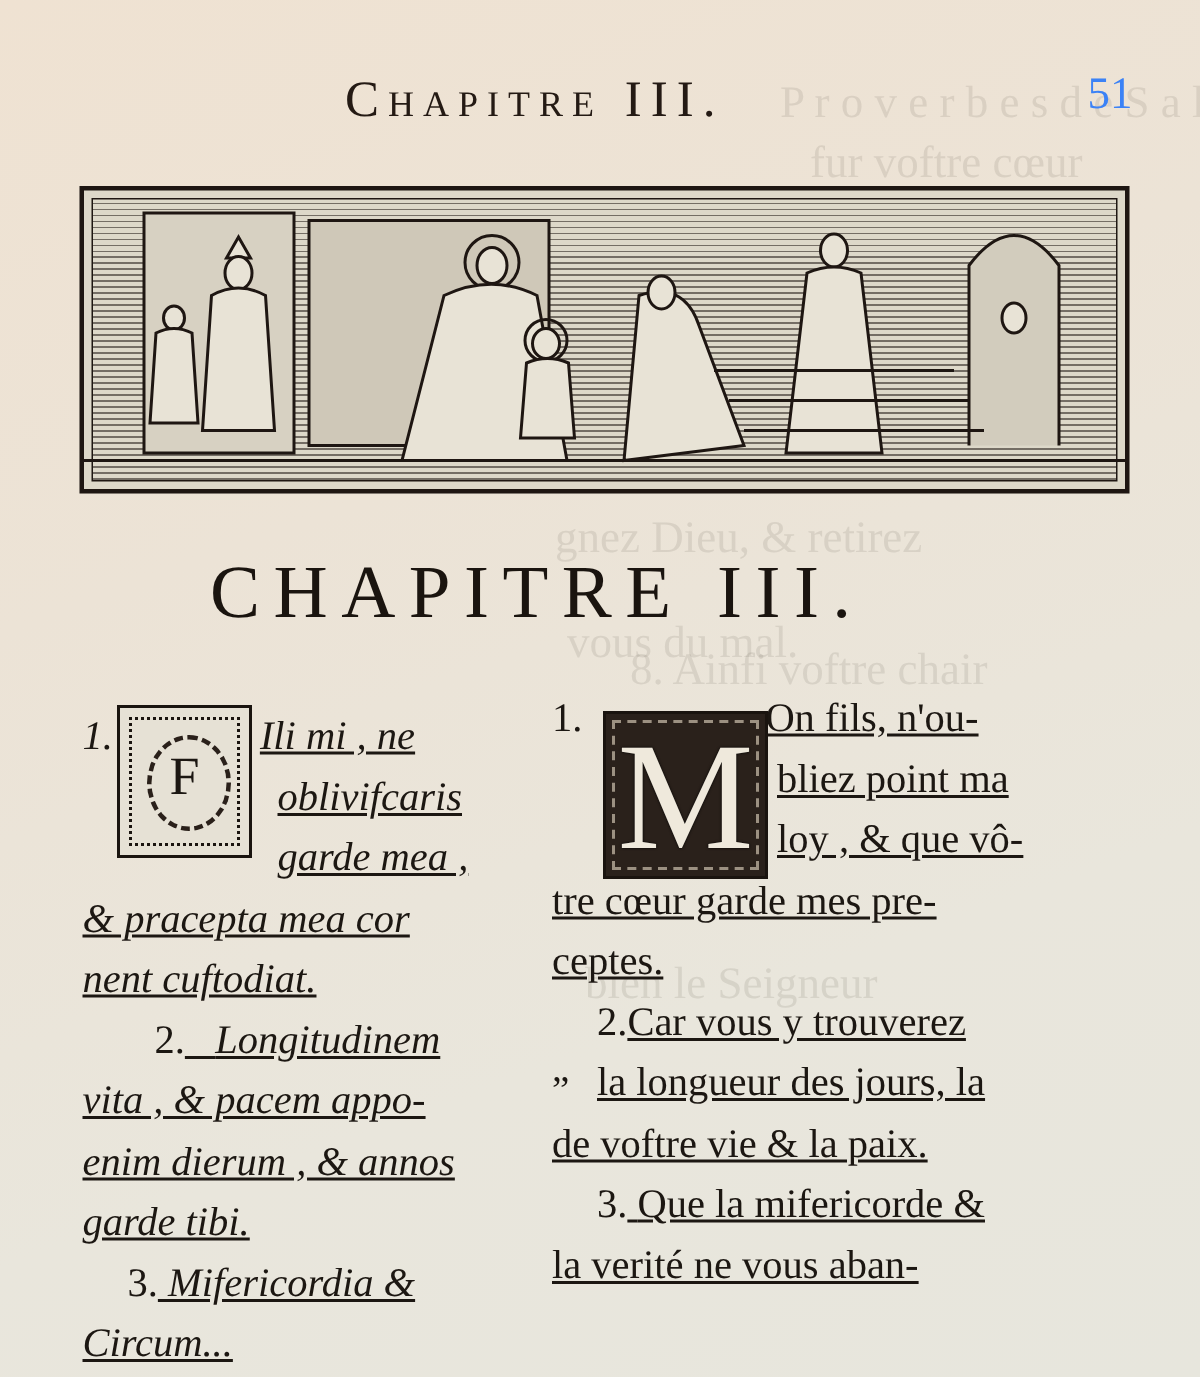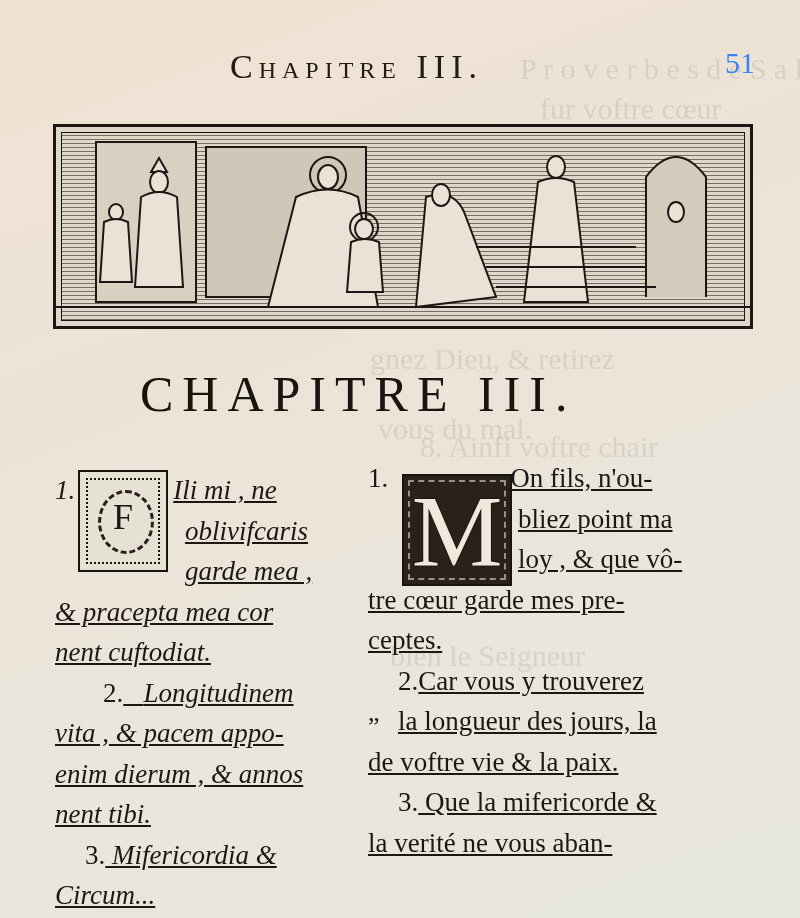--- a/index.html
+++ b/index.html
@@ -113,21 +113,21 @@
 
 <div class="col col-latin latin-lines">
   <span class="line"><span class="vnum">1.</span><span style="padding-left:98px">Ili mi , ne</span></span>
   <span class="line wrapped">oblivifcaris</span>
   <span class="line wrapped">garde mea ,</span>
   <span class="line">&amp; pracepta mea cor</span>
   <span class="line">nent cuftodiat.</span>
   <span class="line indent"><span class="vnum" style="font-style:normal">2.</span>&nbsp;&nbsp;&nbsp;<span>Longitudinem</span></span>
   <span class="line">vita , &amp; pacem appo-</span>
   <span class="line">enim dierum , &amp; annos</span>
-  <span class="line">nent tibi.</span>
+  <span class="line">garde tibi.</span>
   <span class="line indent-sm"><span class="vnum" style="font-style:normal">3.</span>&nbsp;<span>Mifericordia &amp;</span></span>
   <span class="line">Circum...</span>
 </div>
 
 <div class="dropcap dropcap-f">
   <div class="frame"></div>
   <div class="wreath"></div>
   <div class="letter">F</div>
 </div>
 

